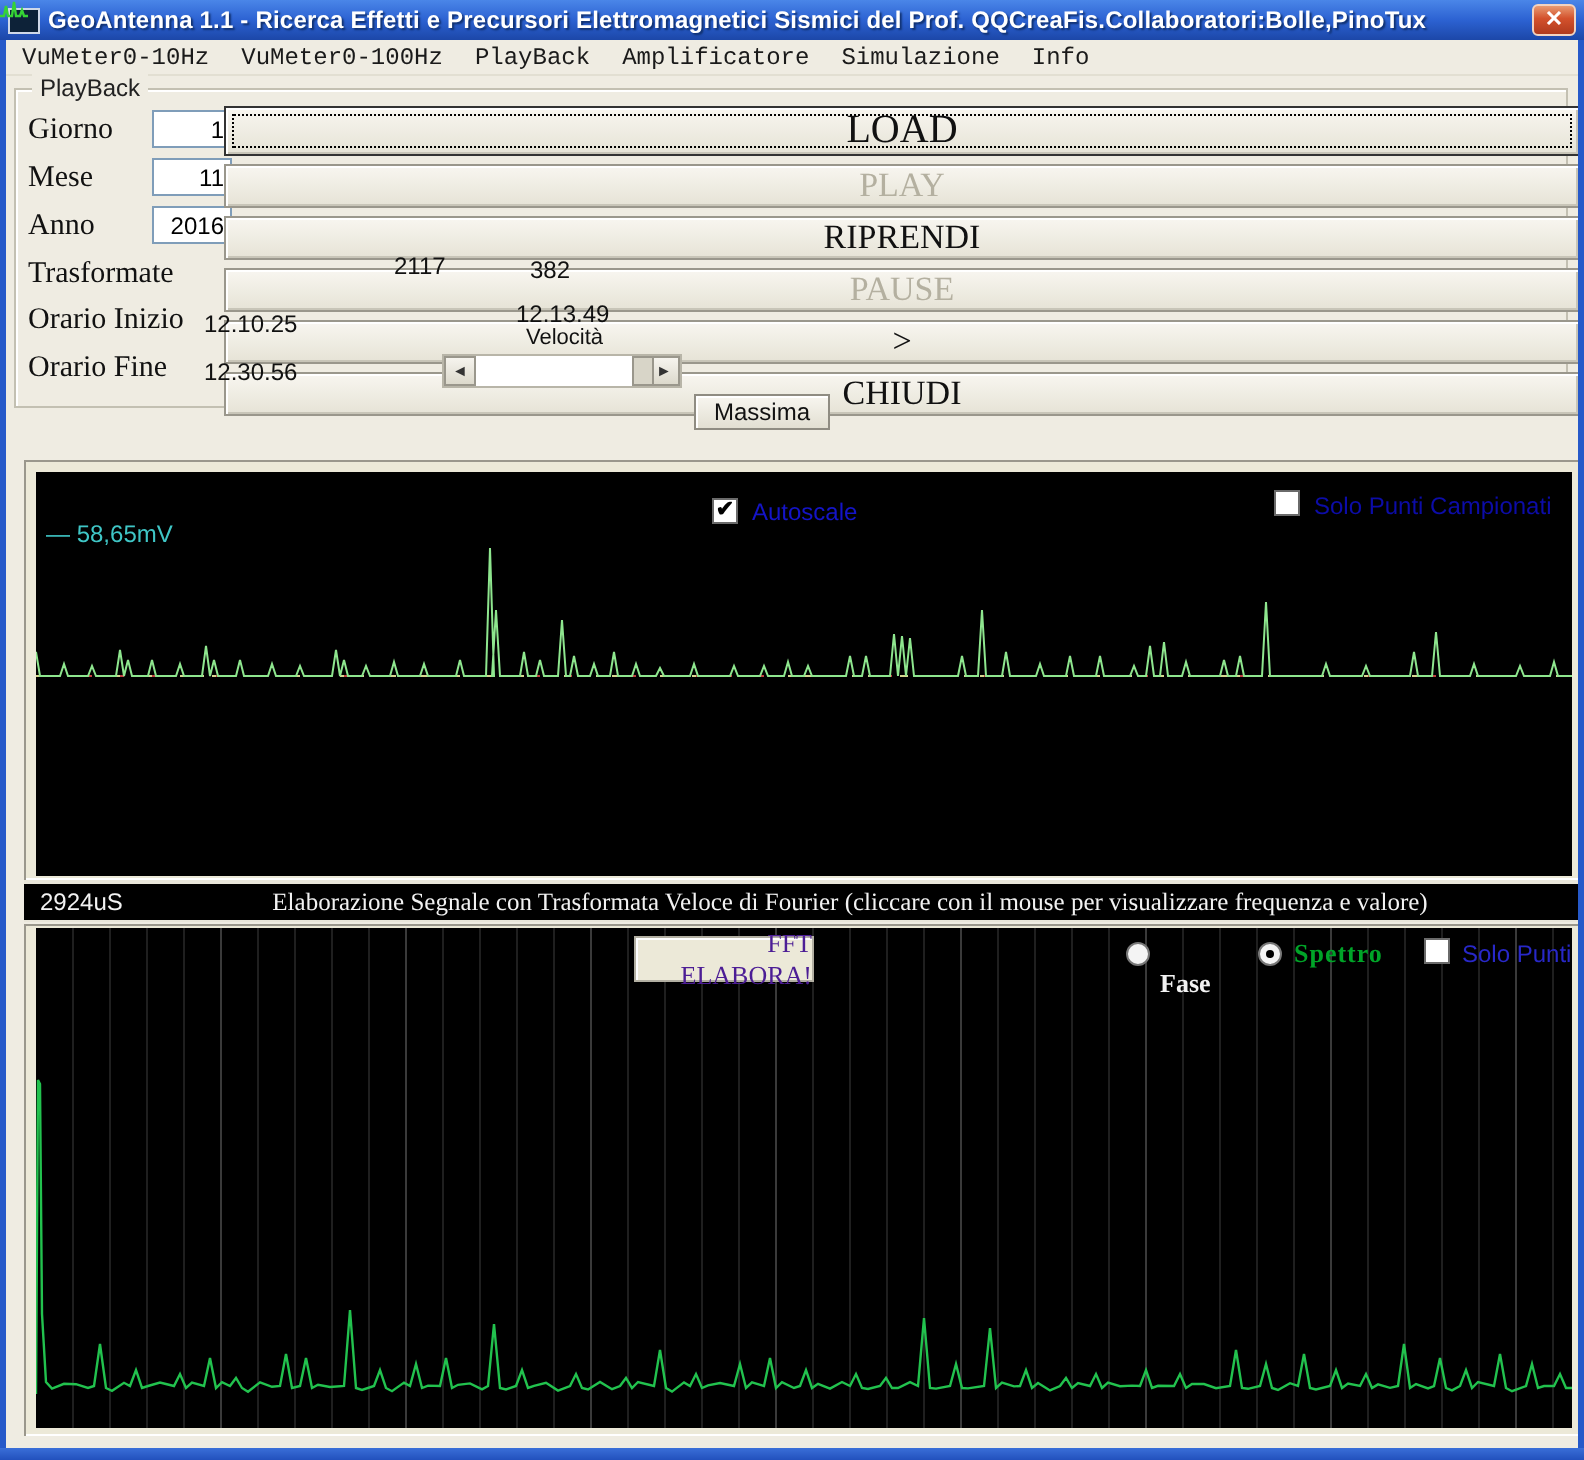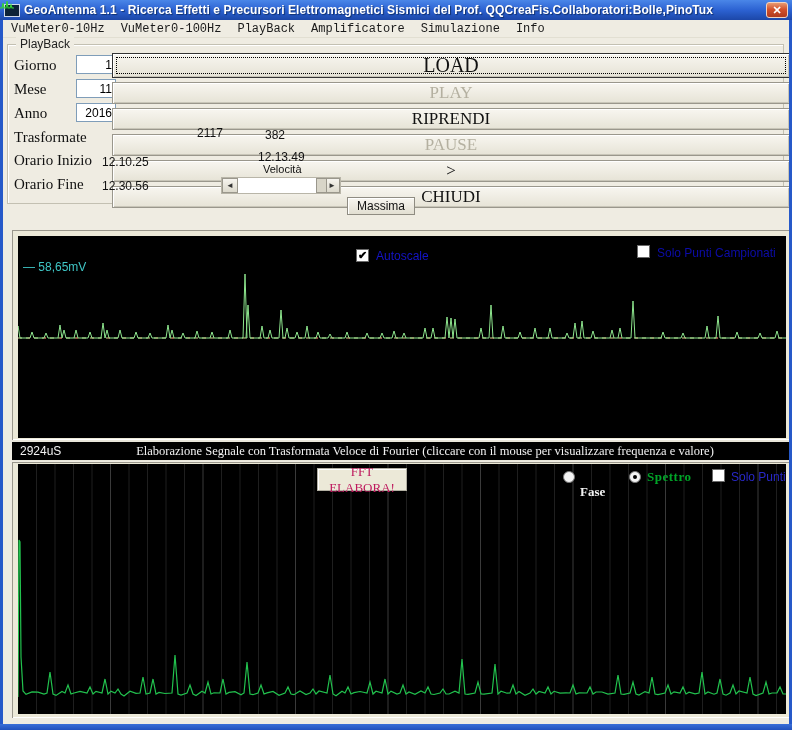--- a/index.html
+++ b/index.html
@@ -64,21 +64,21 @@
 
   .chk { position:absolute; width:13px; height:13px; background:#fff; border:1px solid #6a6a6a; font-size:11px; line-height:11px; text-align:center; color:#000; font-weight:bold; cursor:pointer; }
   .radio { position:absolute; width:12px; height:12px; border-radius:50%; background:#f4f4f4; border:1px solid #777; cursor:pointer; }
   .radio.selected::after { content:""; position:absolute; left:3px; top:3px; width:4px; height:4px; border-radius:50%; background:#000; }
 
   .chart-label-blue { position:absolute; font-size:12px; color:#1414c8; white-space:nowrap; }
   .chart-label-darkblue { position:absolute; font-size:12px; color:#0c0ca8; white-space:nowrap; }
   .amp-label { position:absolute; left:5px; top:24px; font-size:12px; color:#3fc6c6; }
 
   .fft-btn { position:absolute; left:299px; top:4px; width:90px; height:23px; background:#ECE9D8; border:1px solid #b2afa2; box-shadow:inset 1px 1px 0 #fff;
-    font-family:"Liberation Serif", serif; font-size:13px; color:#be185d; display:flex; align-items:center; justify-content:center; cursor:pointer; }
+    font-family:"Liberation Serif", serif; font-size:13px; color:#4c1d95; display:flex; align-items:center; justify-content:center; cursor:pointer;text-align:right; }
   .fase-label { position:absolute; left:562px; top:20px; font-family:"Liberation Serif", serif; font-weight:bold; font-size:13px; color:#f2f2f2; }
   .spettro-label { position:absolute; left:629px; top:5px; font-family:"Liberation Serif", serif; font-weight:bold; font-size:13px; color:#00a428; letter-spacing:0.5px; }
   .solopunti2-label { position:absolute; left:713px; top:6px; font-size:12px; color:#2828c8; }
 
   svg { position:absolute; left:0; top:0; }
 </style>
 </head>
 <body>
 
 <div class="window">

